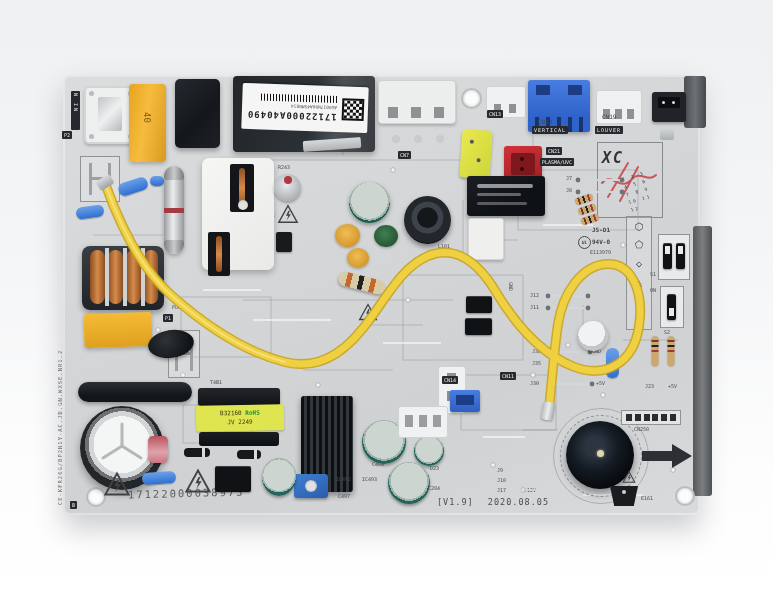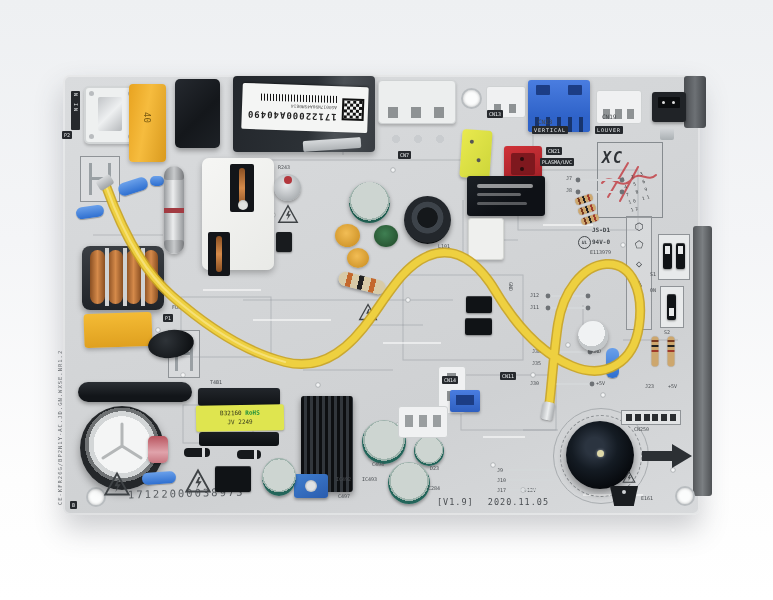--- a/index.html
+++ b/index.html
@@ -360,21 +360,21 @@
   <div class="abs silk5" style="left:497px;top:488px;">J17</div>
   <div class="abs silk5" style="left:524px;top:488px;">+12V</div>
   <svg class="abs" style="left:505px;top:466px;" width="60" height="30" viewBox="0 0 60 30">
     <g stroke="#d4d7d9" stroke-width="1.6" stroke-linecap="round">
         <path d="M4,4 H48 M4,14 H48 M4,24 H40"></path>
       </g>
   </svg>
 
   <div class="abs" style="left:437px;top:497px;font-size:8.5px;color:#4a4e52;letter-spacing:1px;">
     <span>[V1.9]</span>
-    <span style="margin-left:8px;">2020.11.05</span>
+    <span style="margin-left:8px;">2020.08.05</span>
   </div>
 
   <div class="abs" style="left:553px;top:408px;width:94px;height:94px;border:1px solid #a9adb0;border-radius:50%;"></div>
   <div class="abs" style="left:560px;top:415px;width:80px;height:80px;border:1.5px dashed #8b8f92;border-radius:50%;"></div>
   <div class="abs" style="left:566px;top:421px;width:68px;height:68px;border-radius:50%;background:radial-gradient(circle at 42% 38%,#2b3440 0 16%,#141b23 40%,#05070a 78%,#1a2027 100%);box-shadow:0 4px 8px rgba(0,0,0,.4);">
     <div class="abs" style="left:31px;top:29px;width:7px;height:7px;border-radius:50%;background:#ded8a8;box-shadow:0 0 3px #fff8;"></div>
   </div>
   <svg class="abs" style="left:642px;top:442px;" width="52" height="28" viewBox="0 0 52 28">
     <path d="M0,9 H30 V2 L50,14 L30,26 V19 H0 Z" fill="#2c3034"></path>
   </svg>

